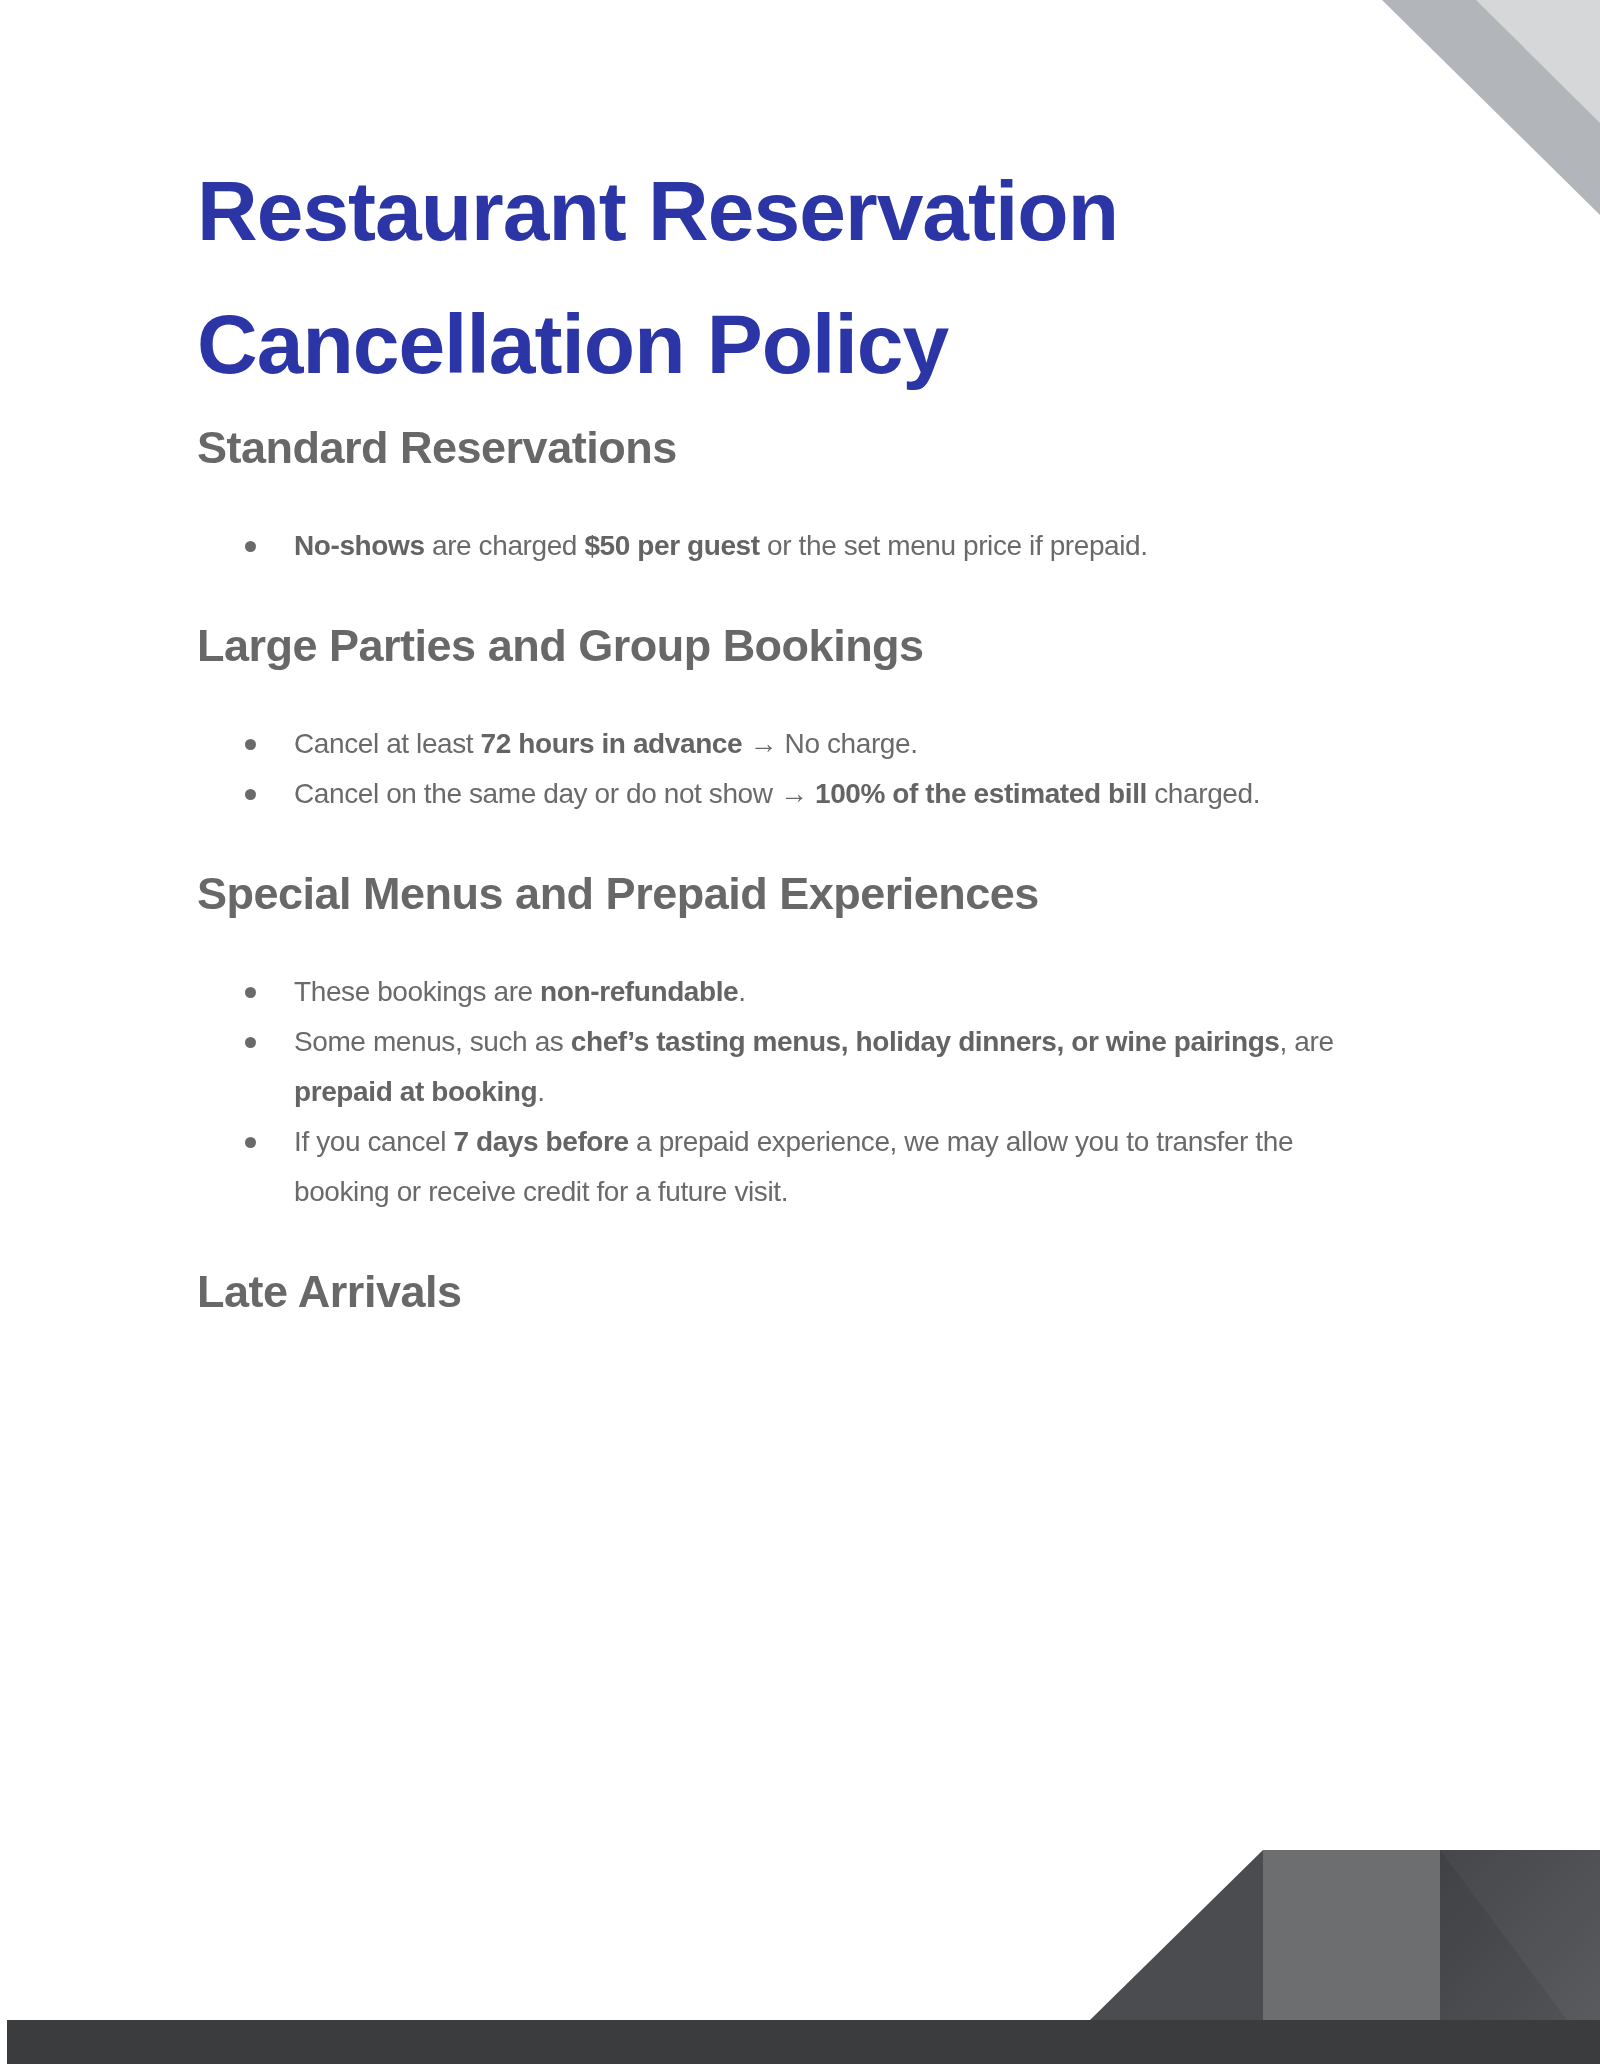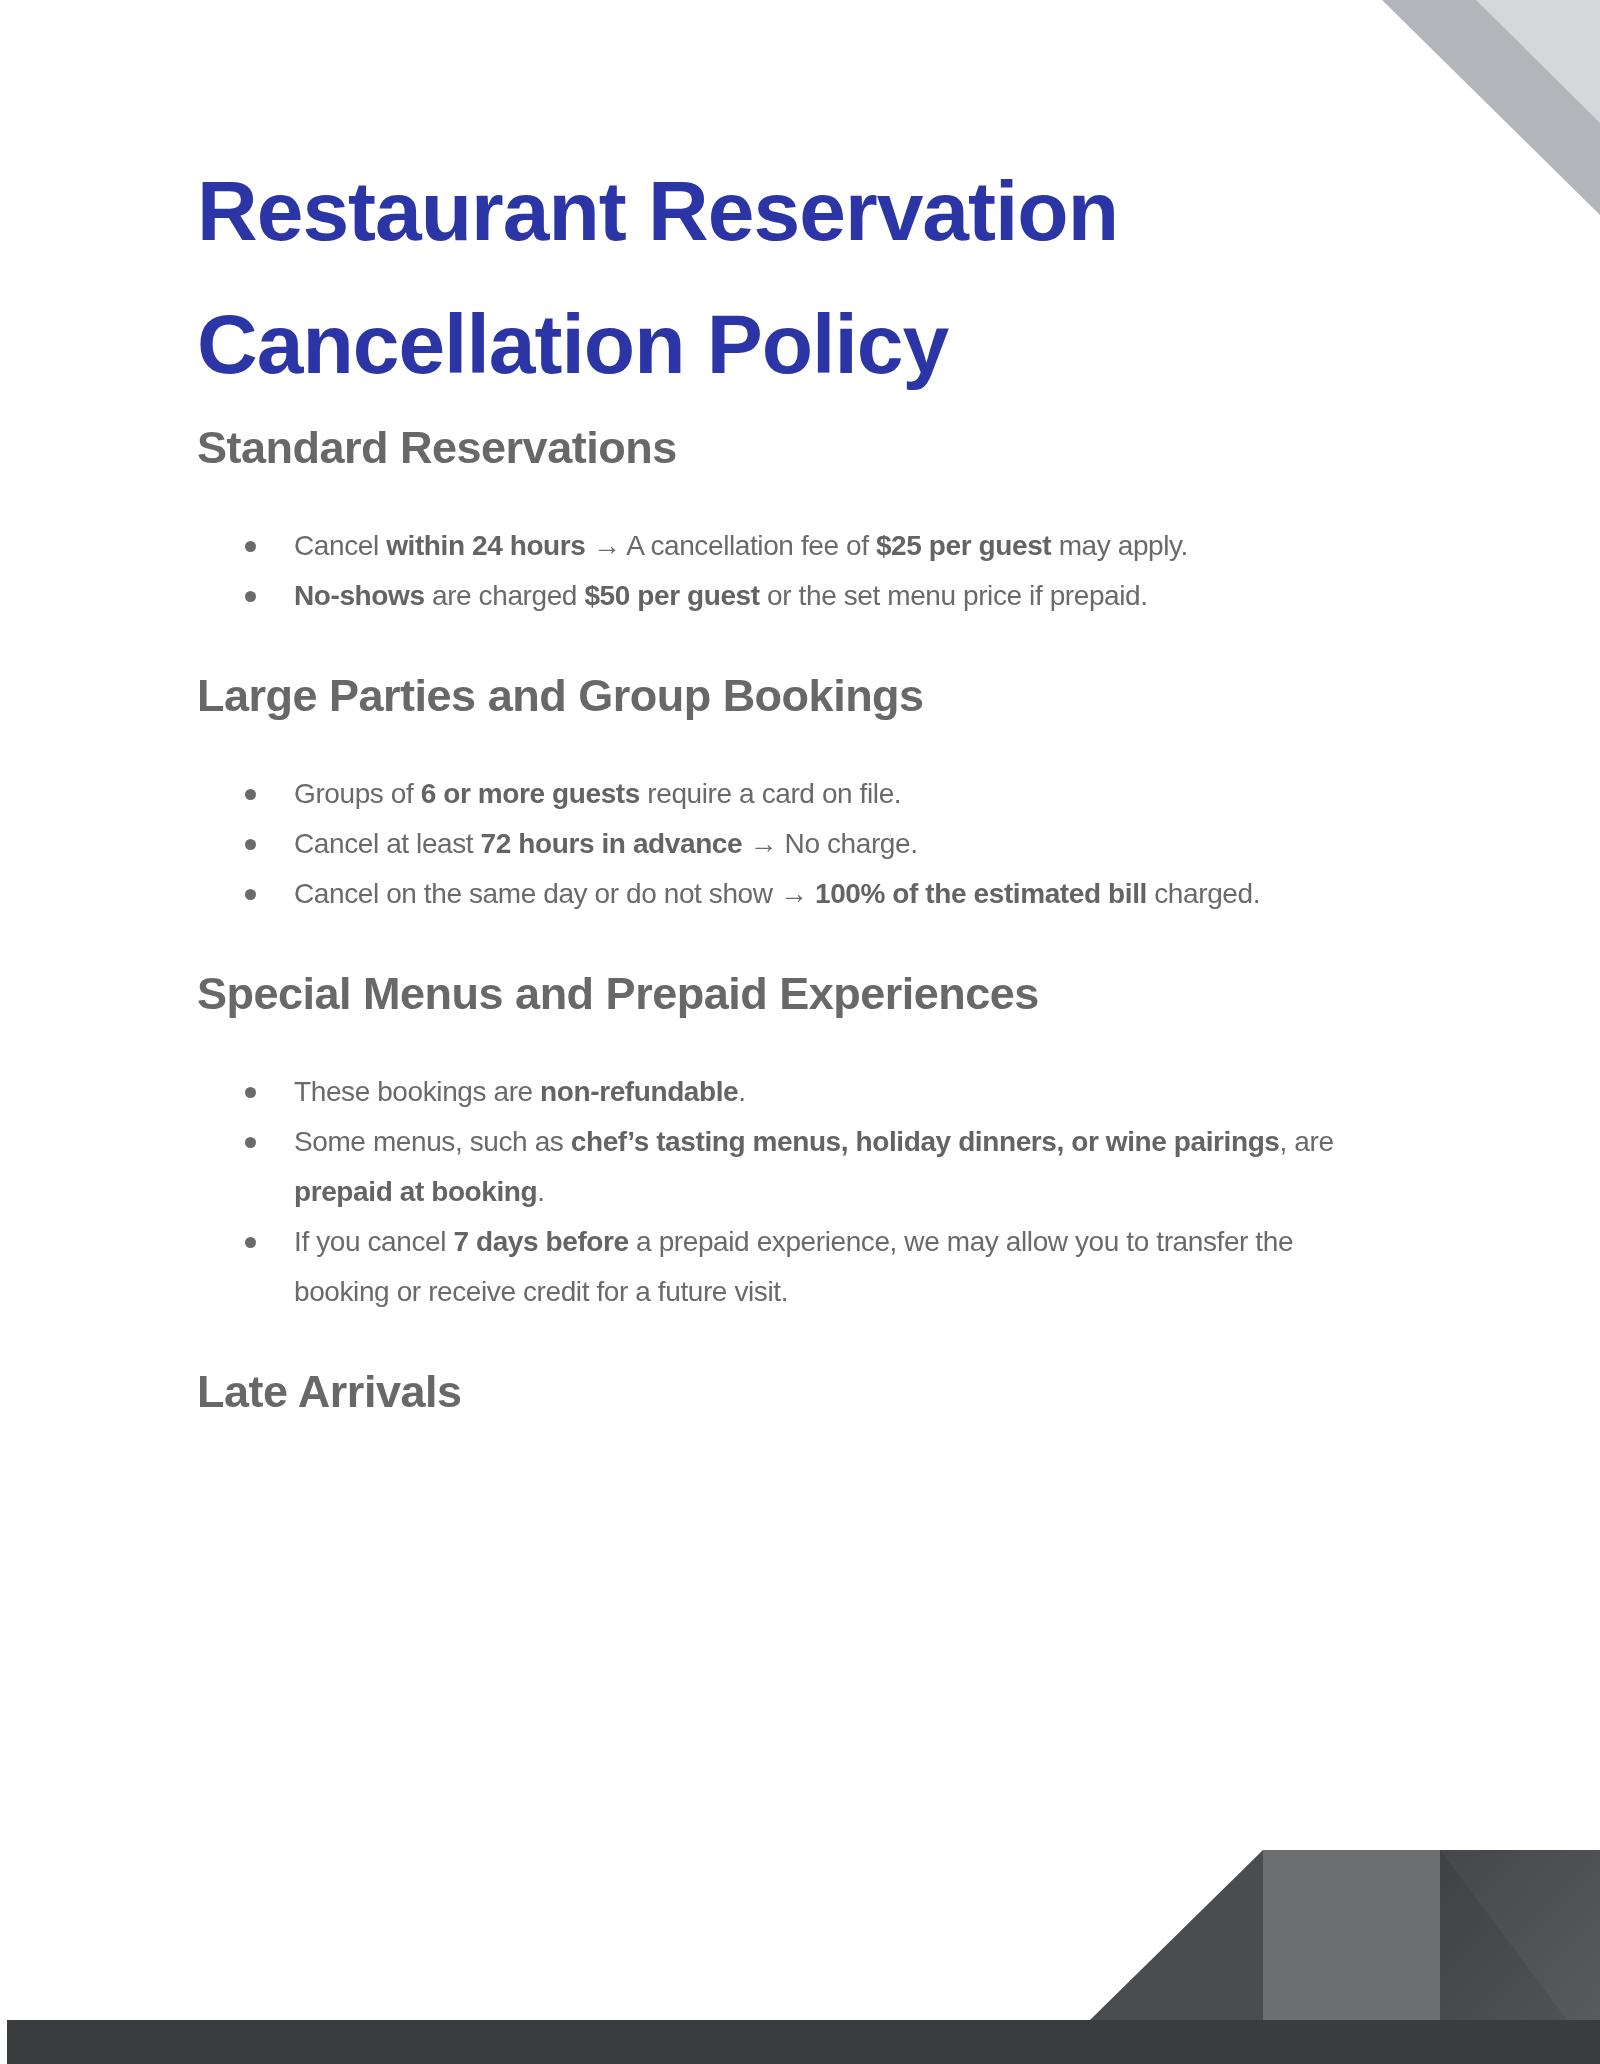--- a/index.html
+++ b/index.html
@@ -44,28 +44,26 @@
     <polygon points="3,0 228,0 228,222" fill="#b2b5b9"></polygon>
     <polygon points="97,0 228,0 228,130" fill="#d6d7d9"></polygon>
   </svg>
 
   <div class="content">
     <h1>Restaurant Reservation Cancellation Policy</h1>
     <div>
         <section>
           <h2>Standard Reservations</h2>
           <ul>
-            <li><span class="dot"></span>Cancel <strong>within 24 hours</strong> → A cancellation fee of <strong>$25 per guest</strong> may apply.</li>
             <li><span class="dot"></span><strong>No-shows</strong> are charged <strong>$50 per guest</strong> or the set menu price if prepaid.</li>
           </ul>
         </section>
         <section>
           <h2>Large Parties and Group Bookings</h2>
           <ul>
-            <li><span class="dot"></span>Groups of <strong>6 or more guests</strong> require a card on file.</li>
             <li><span class="dot"></span>Cancel at least <strong>72 hours in advance</strong> → No charge.</li>
             <li><span class="dot"></span>Cancel on the same day or do not show → <strong>100% of the estimated bill</strong> charged.</li>
           </ul>
         </section>
         <section>
           <h2>Special Menus and Prepaid Experiences</h2>
           <ul>
             <li><span class="dot"></span>These bookings are <strong>non-refundable</strong>.</li>
             <li><span class="dot"></span>Some menus, such as <strong>chef’s tasting menus, holiday dinners, or wine pairings</strong>, are
 <strong>prepaid at booking</strong>.</li>

